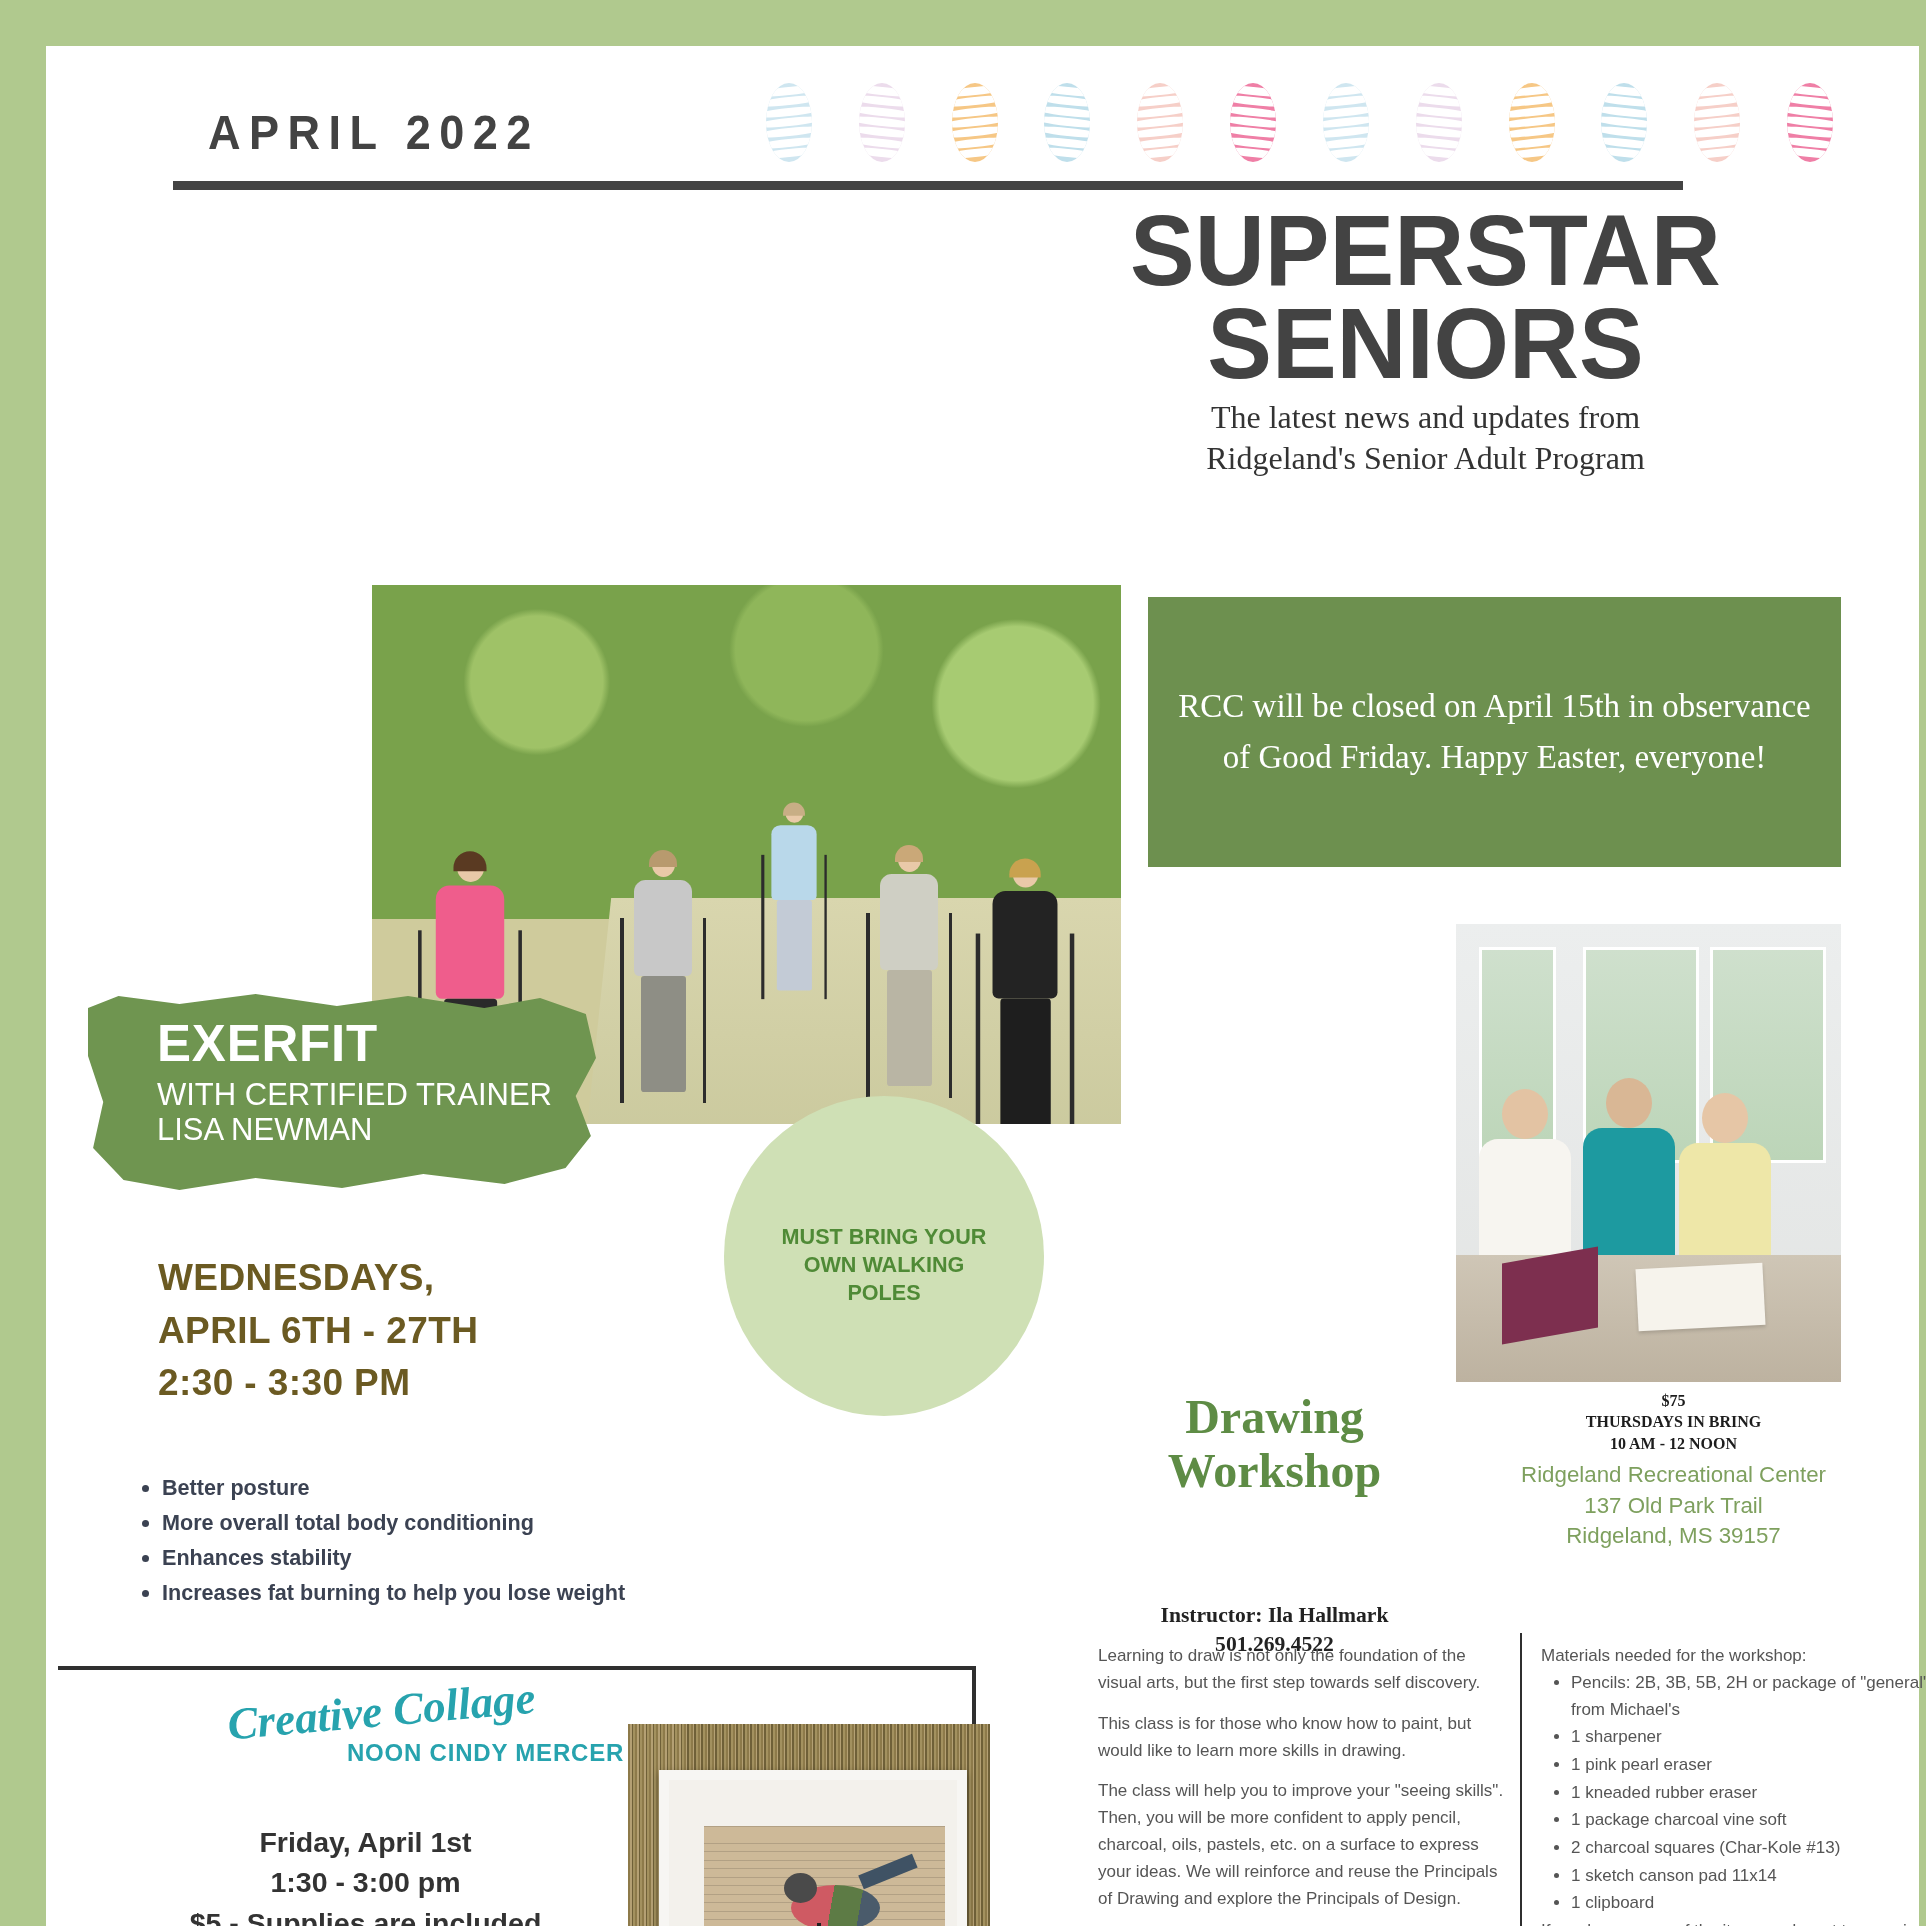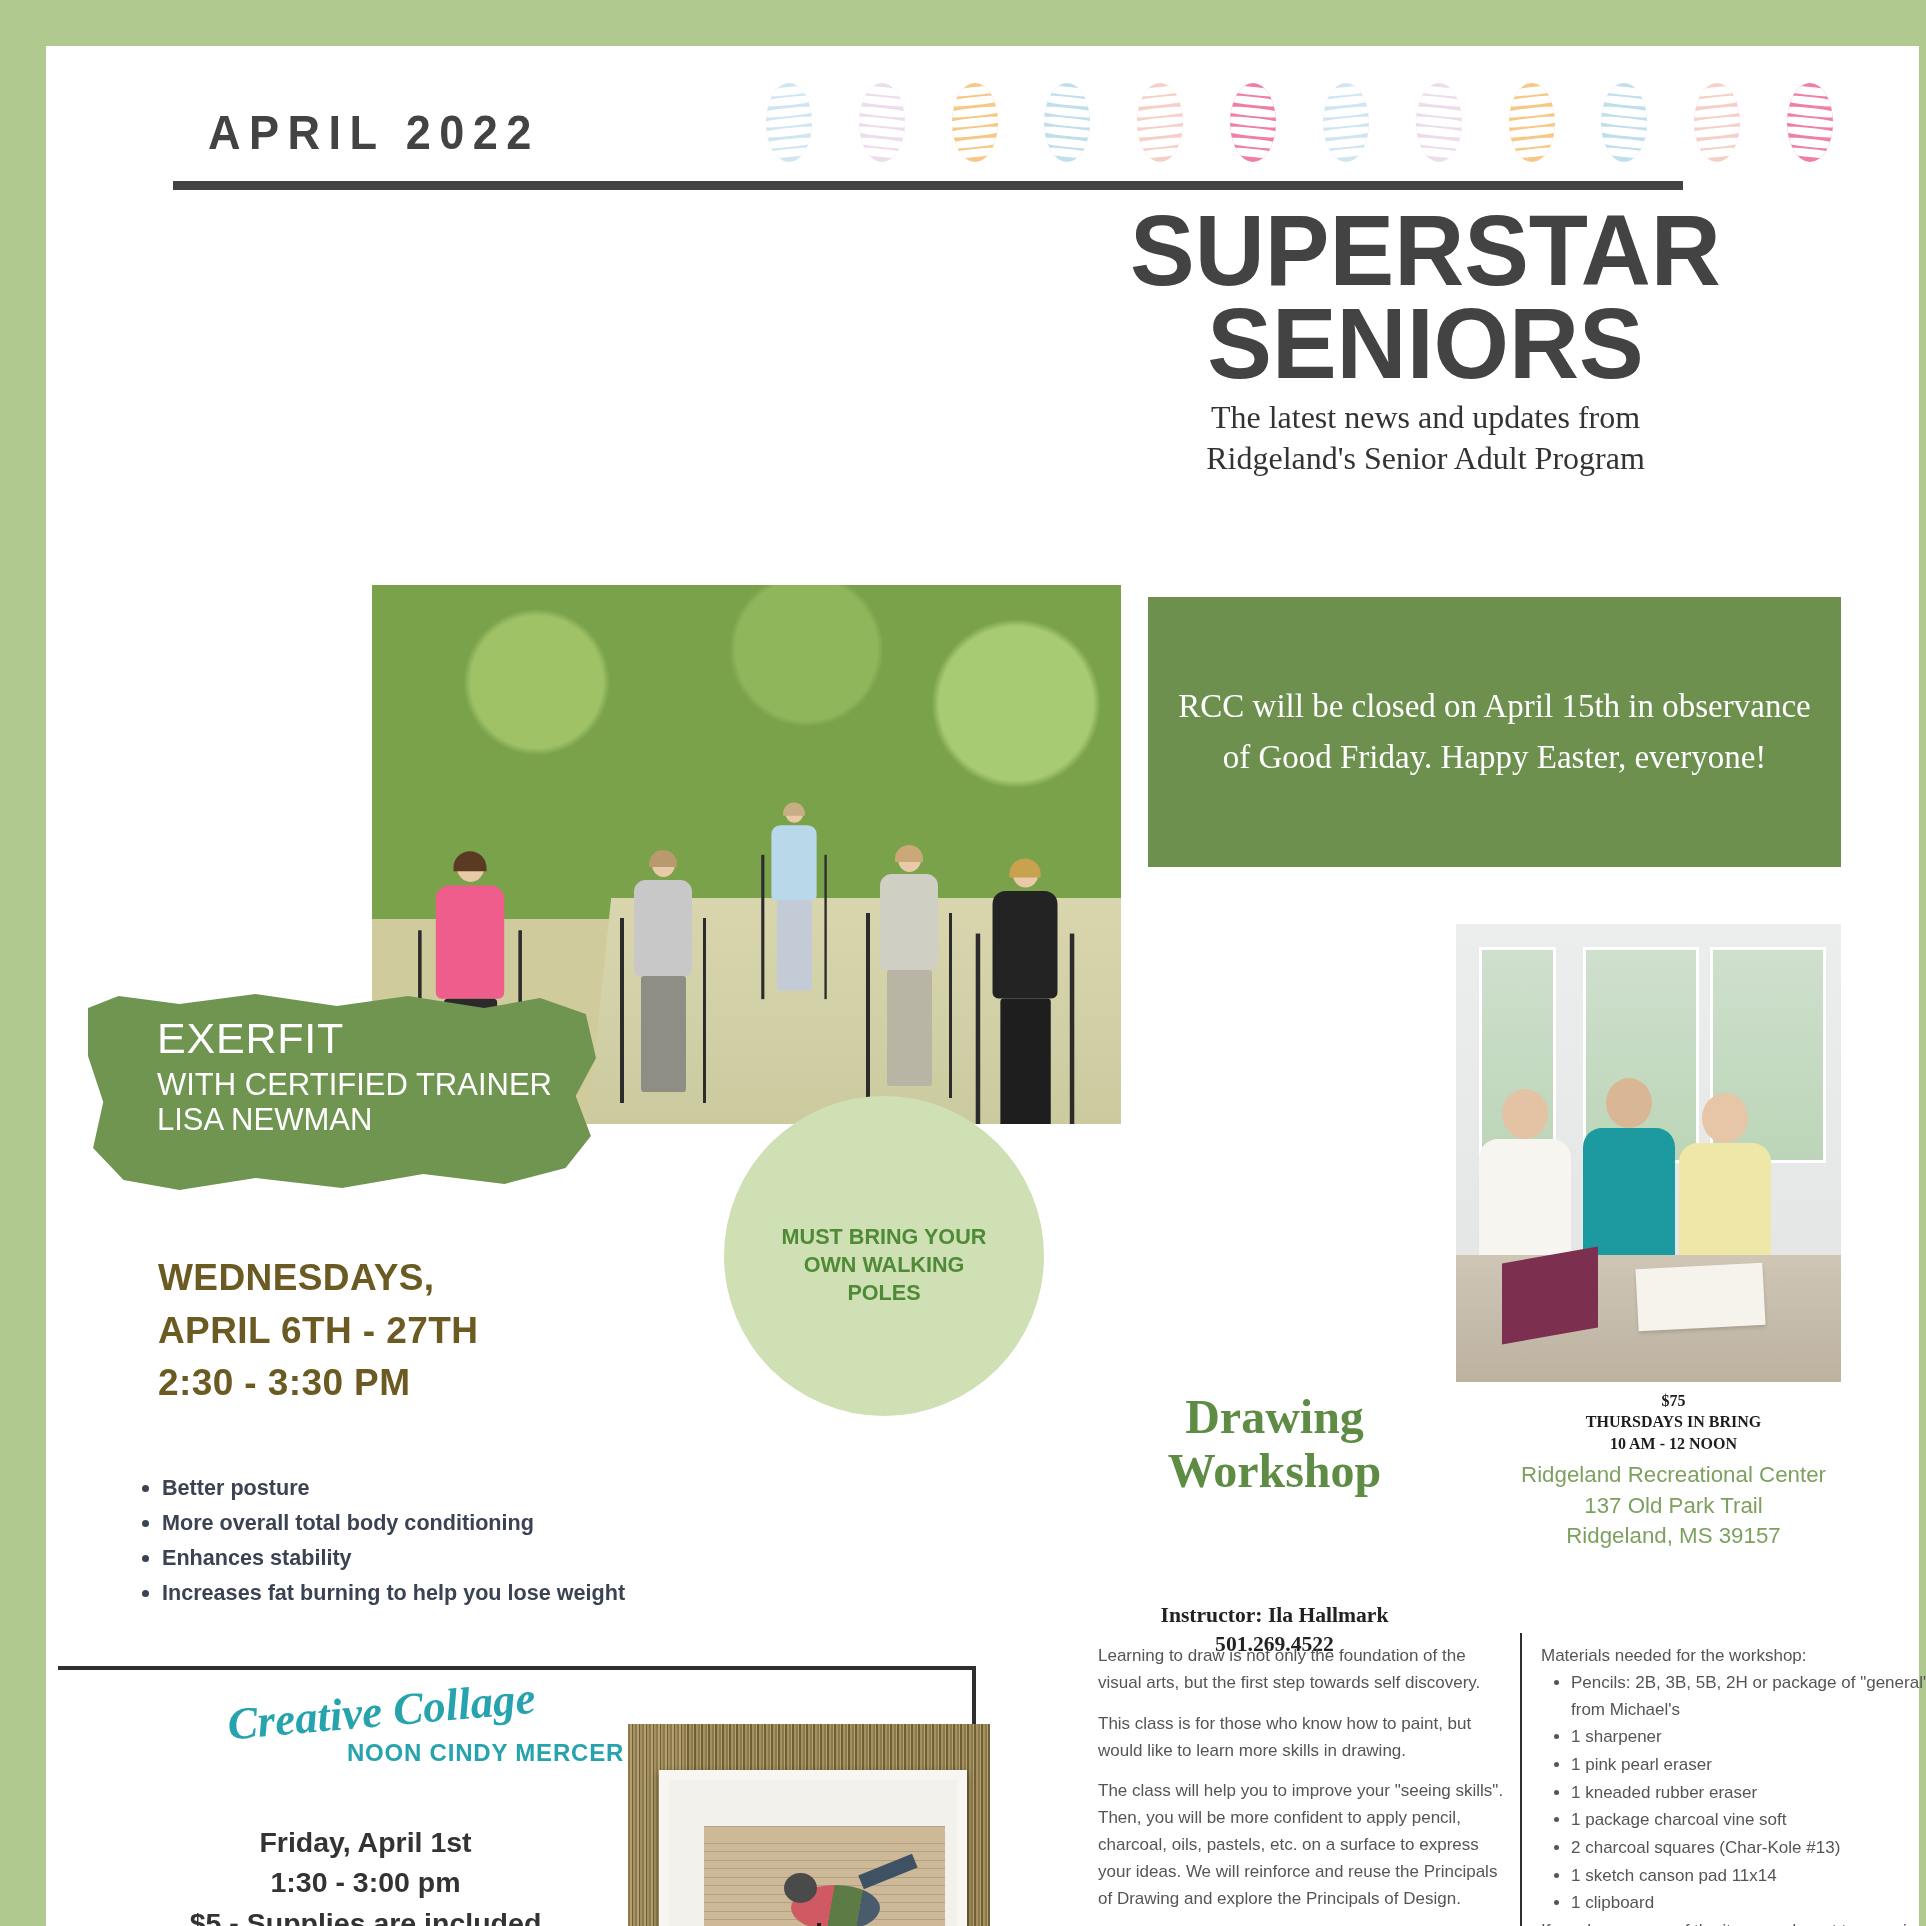--- a/index.html
+++ b/index.html
@@ -117,21 +117,21 @@
 
   
   #exerfit-brush {
     position:absolute; left:42px; top:946px; width:508px; height:200px;
     background:#6f9550;
     clip-path:polygon(0% 8%,6% 2%,18% 6%,33% 1%,49% 7%,63% 2%,78% 8%,89% 3%,98% 11%,
                       100% 33%,96% 52%,99% 72%,94% 88%,82% 96%,66% 91%,50% 98%,
                       33% 93%,18% 99%,7% 94%,1% 78%,3% 55%,0% 32%);
     color:#fff; padding:22.3px 0 0 69px;
   }
-  #exerfit-brush .t1 { font-size:43px; font-weight:400; letter-spacing:0.8px;
+  #exerfit-brush .t1 { font-size:51px; font-weight:700; letter-spacing:0.8px;
       font-family:"Liberation Sans Narrow","Liberation Sans", sans-serif; }
   #exerfit-brush .t2 { margin-top:4.6px; font-size:31px; line-height:1.12; font-weight:300;
       font-family:"Liberation Sans Narrow","Liberation Sans", sans-serif; }
 
   #exerfit-when {
     position:absolute; left:112px; top:1206px; width:578px;
     font-size:37px; font-weight:700; line-height:1.42; color:#6b5a22;
     font-family:"Liberation Sans Narrow","Liberation Sans", sans-serif;
     letter-spacing:0.4px;
   }

